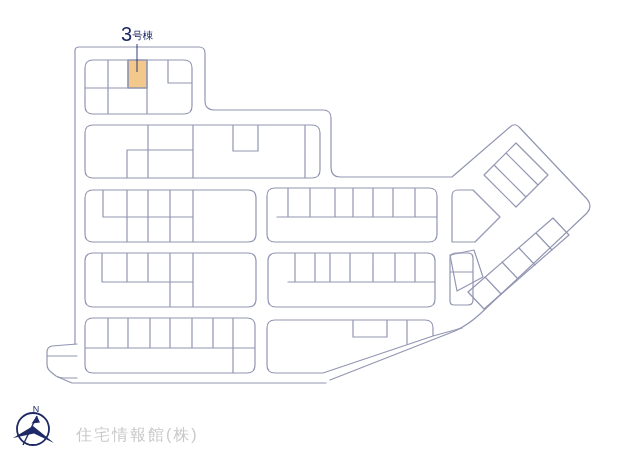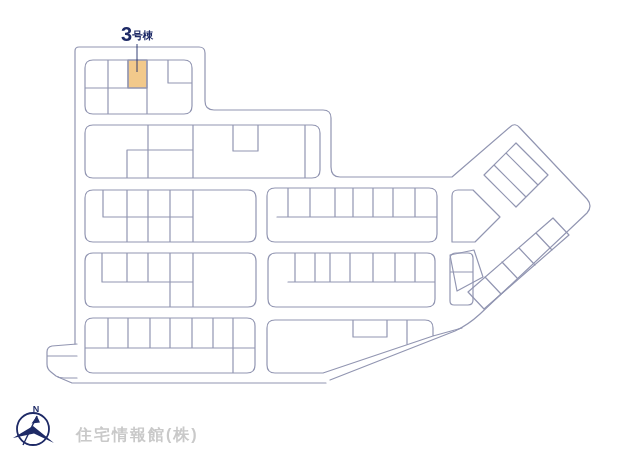--- a/index.html
+++ b/index.html
@@ -1,18 +1,18 @@
 <!DOCTYPE html>
 <html><head>
 <meta charset="utf-8">
 <style>
   html,body{margin:0;padding:0;background:#ffffff;}
   body{width:620px;height:465px;position:relative;overflow:hidden;
        font-family:"Liberation Sans", sans-serif;}
-  #plan-wrap{position:absolute;inset:0;font-weight:bold;}
+  #plan-wrap{position:absolute;inset:0;}
   svg{display:block;}
   text{font-family:"Liberation Sans", sans-serif;}
   .watermark{letter-spacing:2px;}
 </style>
 </head>
 <body>
 
 <div id="plan-wrap">
 <svg width="620" height="465" viewBox="0 0 620 465">
 

